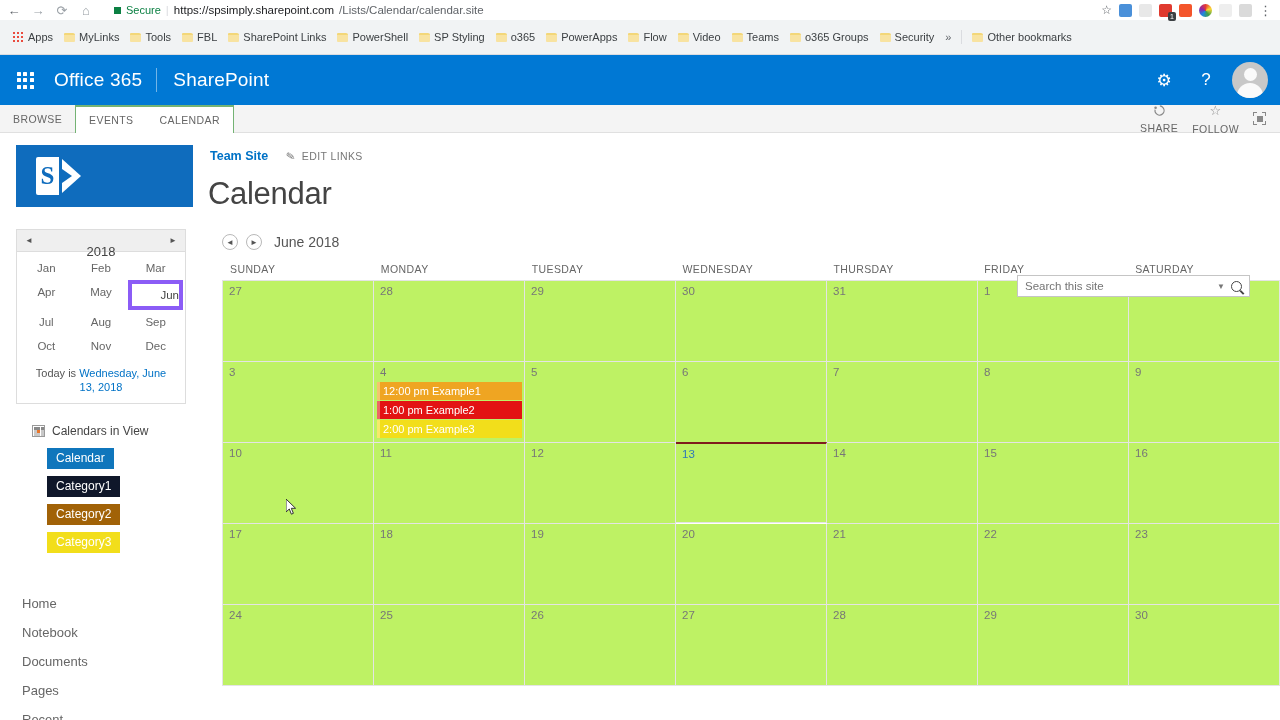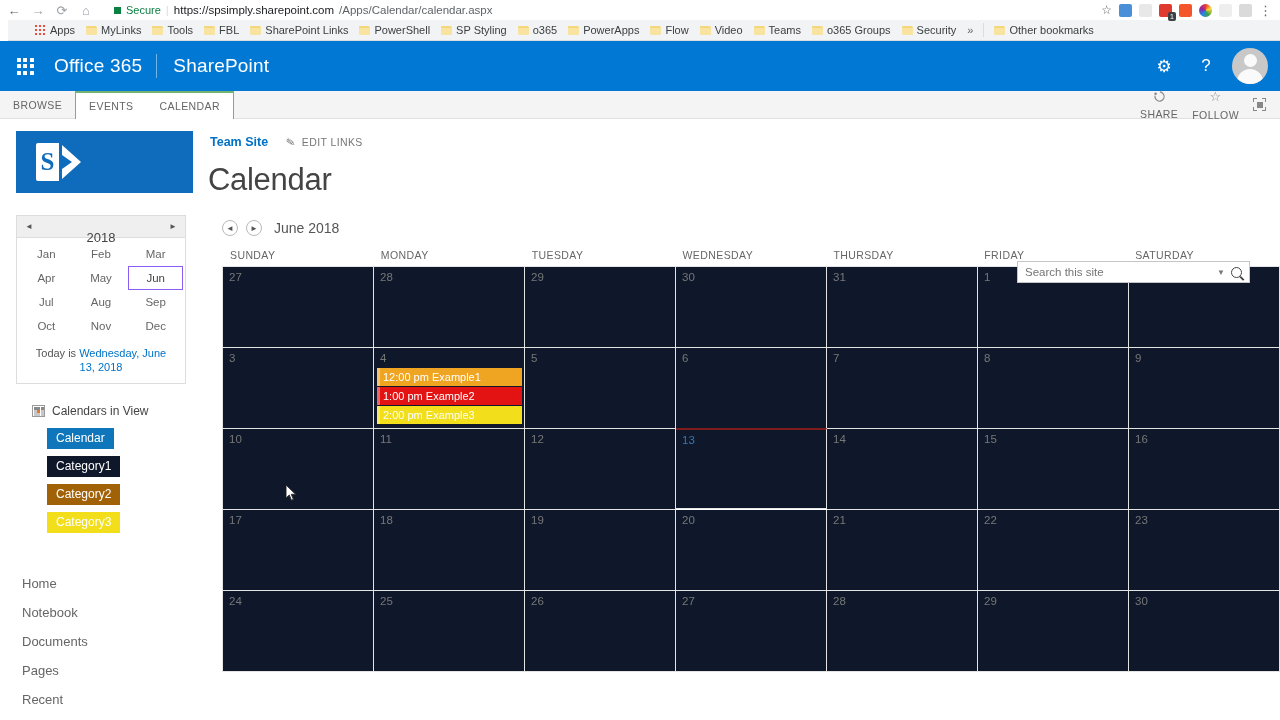--- a/index.html
+++ b/index.html
@@ -29,24 +29,23 @@
   .omni-right { display: flex; align-items: center; gap: 7px; padding-right: 2px; }
   .ext-icon { width: 13px; height: 13px; border-radius: 2px; flex: none; position: relative; }
   .kebab { color: #5f6368; font-size: 13px; letter-spacing: 0; line-height: 1; }
   .star-ic { color: #5f6368; font-size: 12px; }
   .badge-num {
     position: absolute; right: -4px; bottom: -4px; background: #3c4043; color: #fff;
     font-size: 7px; border-radius: 2px; padding: 0 2px; line-height: 9px;
   }
 
   .bookmark-bar {
-    height: 21px; background: #f1f3f4; display: flex; align-items: center;
-    padding: 0 22px; gap: 3px; font-size: 11px; color: #3c4043;
+    height: 35px; background: #f1f3f4; display: flex; align-items: center;
+    padding: 0 8px; gap: 3px; font-size: 11px; color: #3c4043;
     border-bottom: 1px solid #dadce0;
-    margin-left: 8px;
   }
   .bm { display: flex; align-items: center; gap: 4px; padding: 1px 4px; white-space: nowrap; }
   .bm-folder { width: 11px; height: 9px; background: #f8e3a1; border-radius: 1px 2px 1px 1px; flex: none;
                border-top: 2px solid #f3d779; }
   .apps-grid-ic {
     width: 12px; height: 12px; flex: none;
     background-image:
       radial-gradient(circle, #ea4335 46%, transparent 48%),
       radial-gradient(circle, #34a853 46%, transparent 48%),
       radial-gradient(circle, #4285f4 46%, transparent 48%);
@@ -153,21 +152,21 @@
     font-size: 11.5px; color: #555;
   }
   .mc-head {
     height: 22px; background: #efefef; border-bottom: 1px solid #ddd;
     display: flex; align-items: center; justify-content: space-between; padding: 0 8px;
   }
   .mc-arrow { font-size: 8px; color: #555; }
   .mc-year { font-size: 13px; color: #444; margin-top: 21px; }
   .mc-months { display: grid; grid-template-columns: repeat(3,1fr); padding: 4px 2px 2px; }
   .mc-m { text-align: center; padding: 5px 0; color: #666; border: 1px solid transparent; }
-  .mc-m.sel { border: 1px solid #8b5cf6; color: #444; }
+  .mc-m.sel { border: 4px solid #8b5cf6; color: #444; text-align: right; }
   .mc-today {
     padding: 6px 10px 9px; text-align: center; line-height: 14px; font-size: 11px; color: #555;
   }
   .mc-today a { color: #0072c6; text-decoration: none; }
 
   .civ-head {
     display: flex; align-items: center; gap: 7px; margin: 20px 0 0 32px;
     font-size: 12px; color: #444;
   }
   .civ-ic {
@@ -225,21 +224,21 @@
   .dow-row { display: grid; grid-template-columns: repeat(7, 1fr); padding: 0 0 5px 2px; }
   .dow {
     font-size: 10.5px; color: #666; letter-spacing: .4px; padding-left: 6px;
   }
   .grid {
     display: grid; grid-template-columns: repeat(7, 1fr);
     border-top: 1px solid #e4e4e4; border-left: 1px solid #e4e4e4;
   }
   .cell {
     height: 81px; border-right: 1px solid #e4e4e4; border-bottom: 1px solid #e4e4e4;
-    position: relative; padding: 4px 0 0 0; background: #0f172a; overflow: hidden;
+    position: relative; padding: 4px 0 0 0; background: #bef264; overflow: hidden;
   }
   .cell .dnum { font-size: 11.5px; color: #777; padding-left: 6px; display: block; }
   .cell.today { border-top: 2px solid #7f1d1d; margin-top: -1px; }
   .cell.today .dnum { color: #2f79b8; }
   .events { margin-top: 4px; display: flex; flex-direction: column; gap: 1px; padding: 0 2px 0 3px; }
   .evt {
     font-size: 11px; color: #fff; height: 18px; line-height: 18px;
     padding-left: 6px; white-space: nowrap; overflow: hidden; position: relative;
   }
   .evt::before {
@@ -259,21 +258,21 @@
 <div class="browser-omnibar">
   <span class="nav-btn active">←</span>
   <span class="nav-btn">→</span>
   <span class="nav-btn">⟳</span>
   <span class="nav-btn">⌂</span>
   <div class="omnibox">
     <span class="lock-sq"></span>
     <span class="secure-txt">Secure</span>
     <span class="url-sep">|</span>
     <span class="url-strong">https://spsimply.sharepoint.com</span>
-      <span class="url-dim">/Apps/Calendar/calendar.aspx</span>
+      <span class="url-dim">/Lists/Calendar/calendar.site</span>
   </div>
   <div class="omni-right">
     <span class="star-ic">☆</span>
     <span class="ext-icon" style="background:#4a90d9"></span>
     <span class="ext-icon" style="background:#e8e8e8"></span>
     <span class="ext-icon" style="background:#e03a2f">
       <span class="badge-num">1</span>
     </span>
     <span class="ext-icon" style="background:#f4552b"></span>
     <span class="ext-icon" style="background:conic-gradient(#e53935,#fdd835,#43a047,#1e88e5,#8e24aa,#e53935);border-radius:50%"></span>

